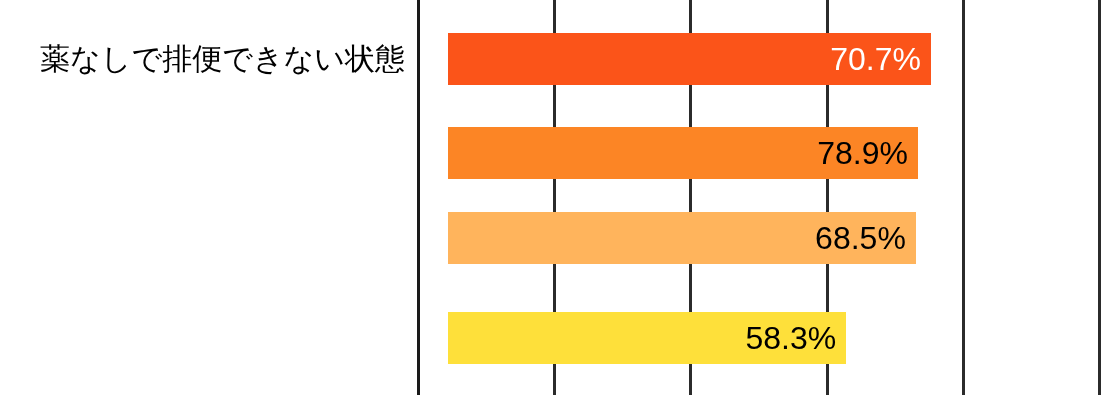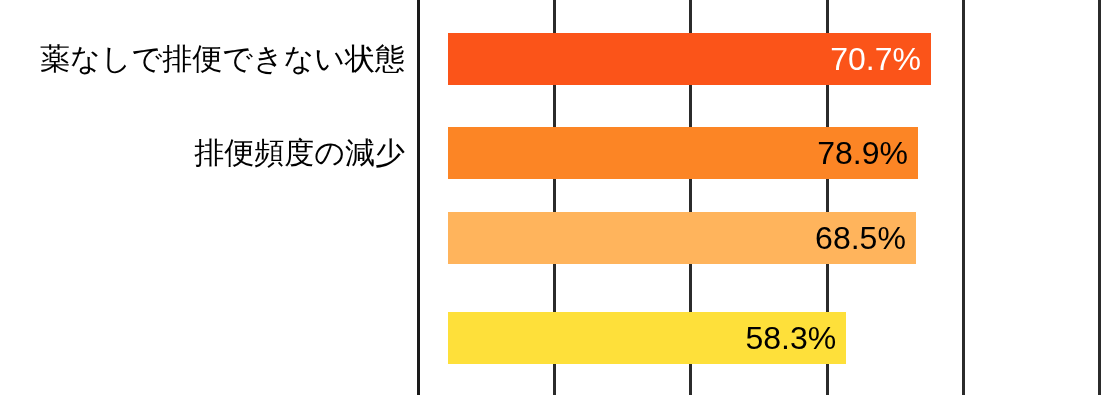--- a/index.html
+++ b/index.html
@@ -99,21 +99,20 @@
   <div class="cat-row" style="top:33px;">
     <div class="cat-label">薬なしで排便できない状態</div>
     <div class="bar-wrap" style="width: 482.881px;">
       <div class="bar" style="width: 482.881px; background: rgb(251, 84, 25);">
         <span class="bar-value" style="color: rgb(255, 255, 255);">70.7%</span>
       </div>
     </div>
   </div>
 
   <div class="cat-row" style="top:127px;">
-    <div class="cat-label">排便頻度の減少</div>
     <div class="bar-wrap" style="width: 469.904px;">
       <div class="bar" style="width: 469.904px; background: rgb(252, 133, 37);">
         <span class="bar-value" style="color: rgb(0, 0, 0);">78.9%</span>
       </div>
     </div>
   </div>
 
   <div class="cat-row" style="top:212px;">
     <div class="bar-wrap" style="width: 504px;">
       <div class="bar" style="width: 467.855px; background: rgb(255, 180, 92);">

